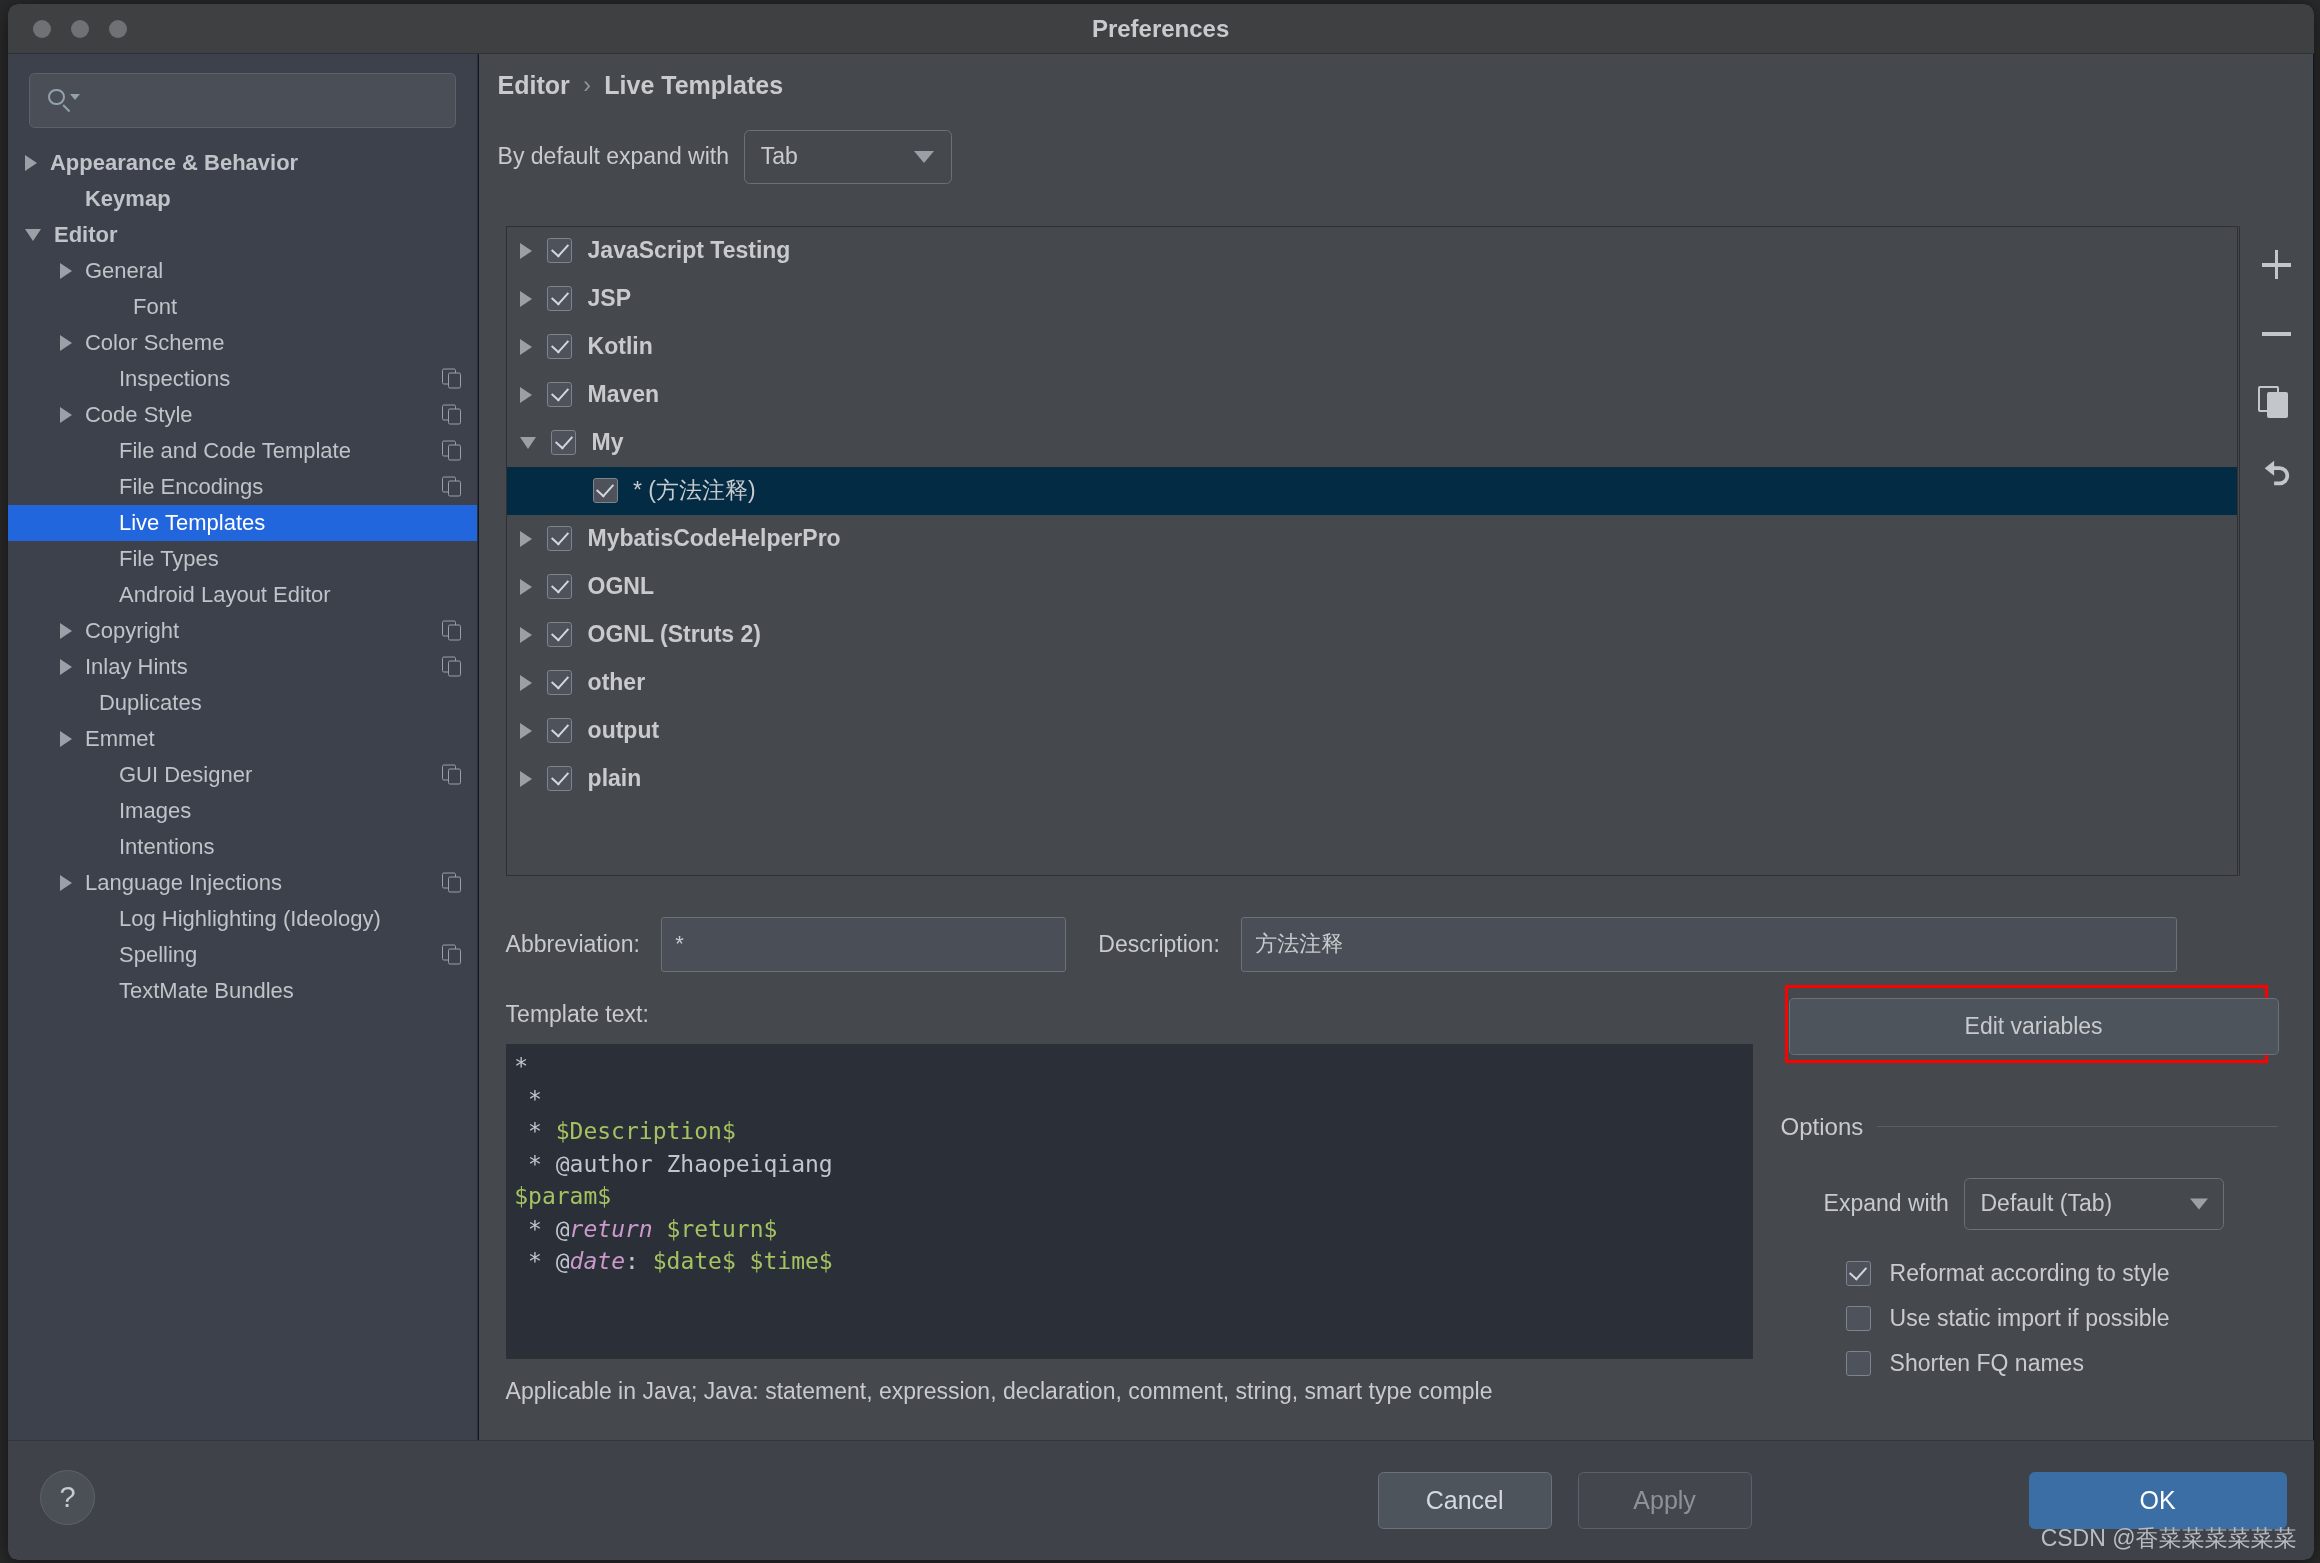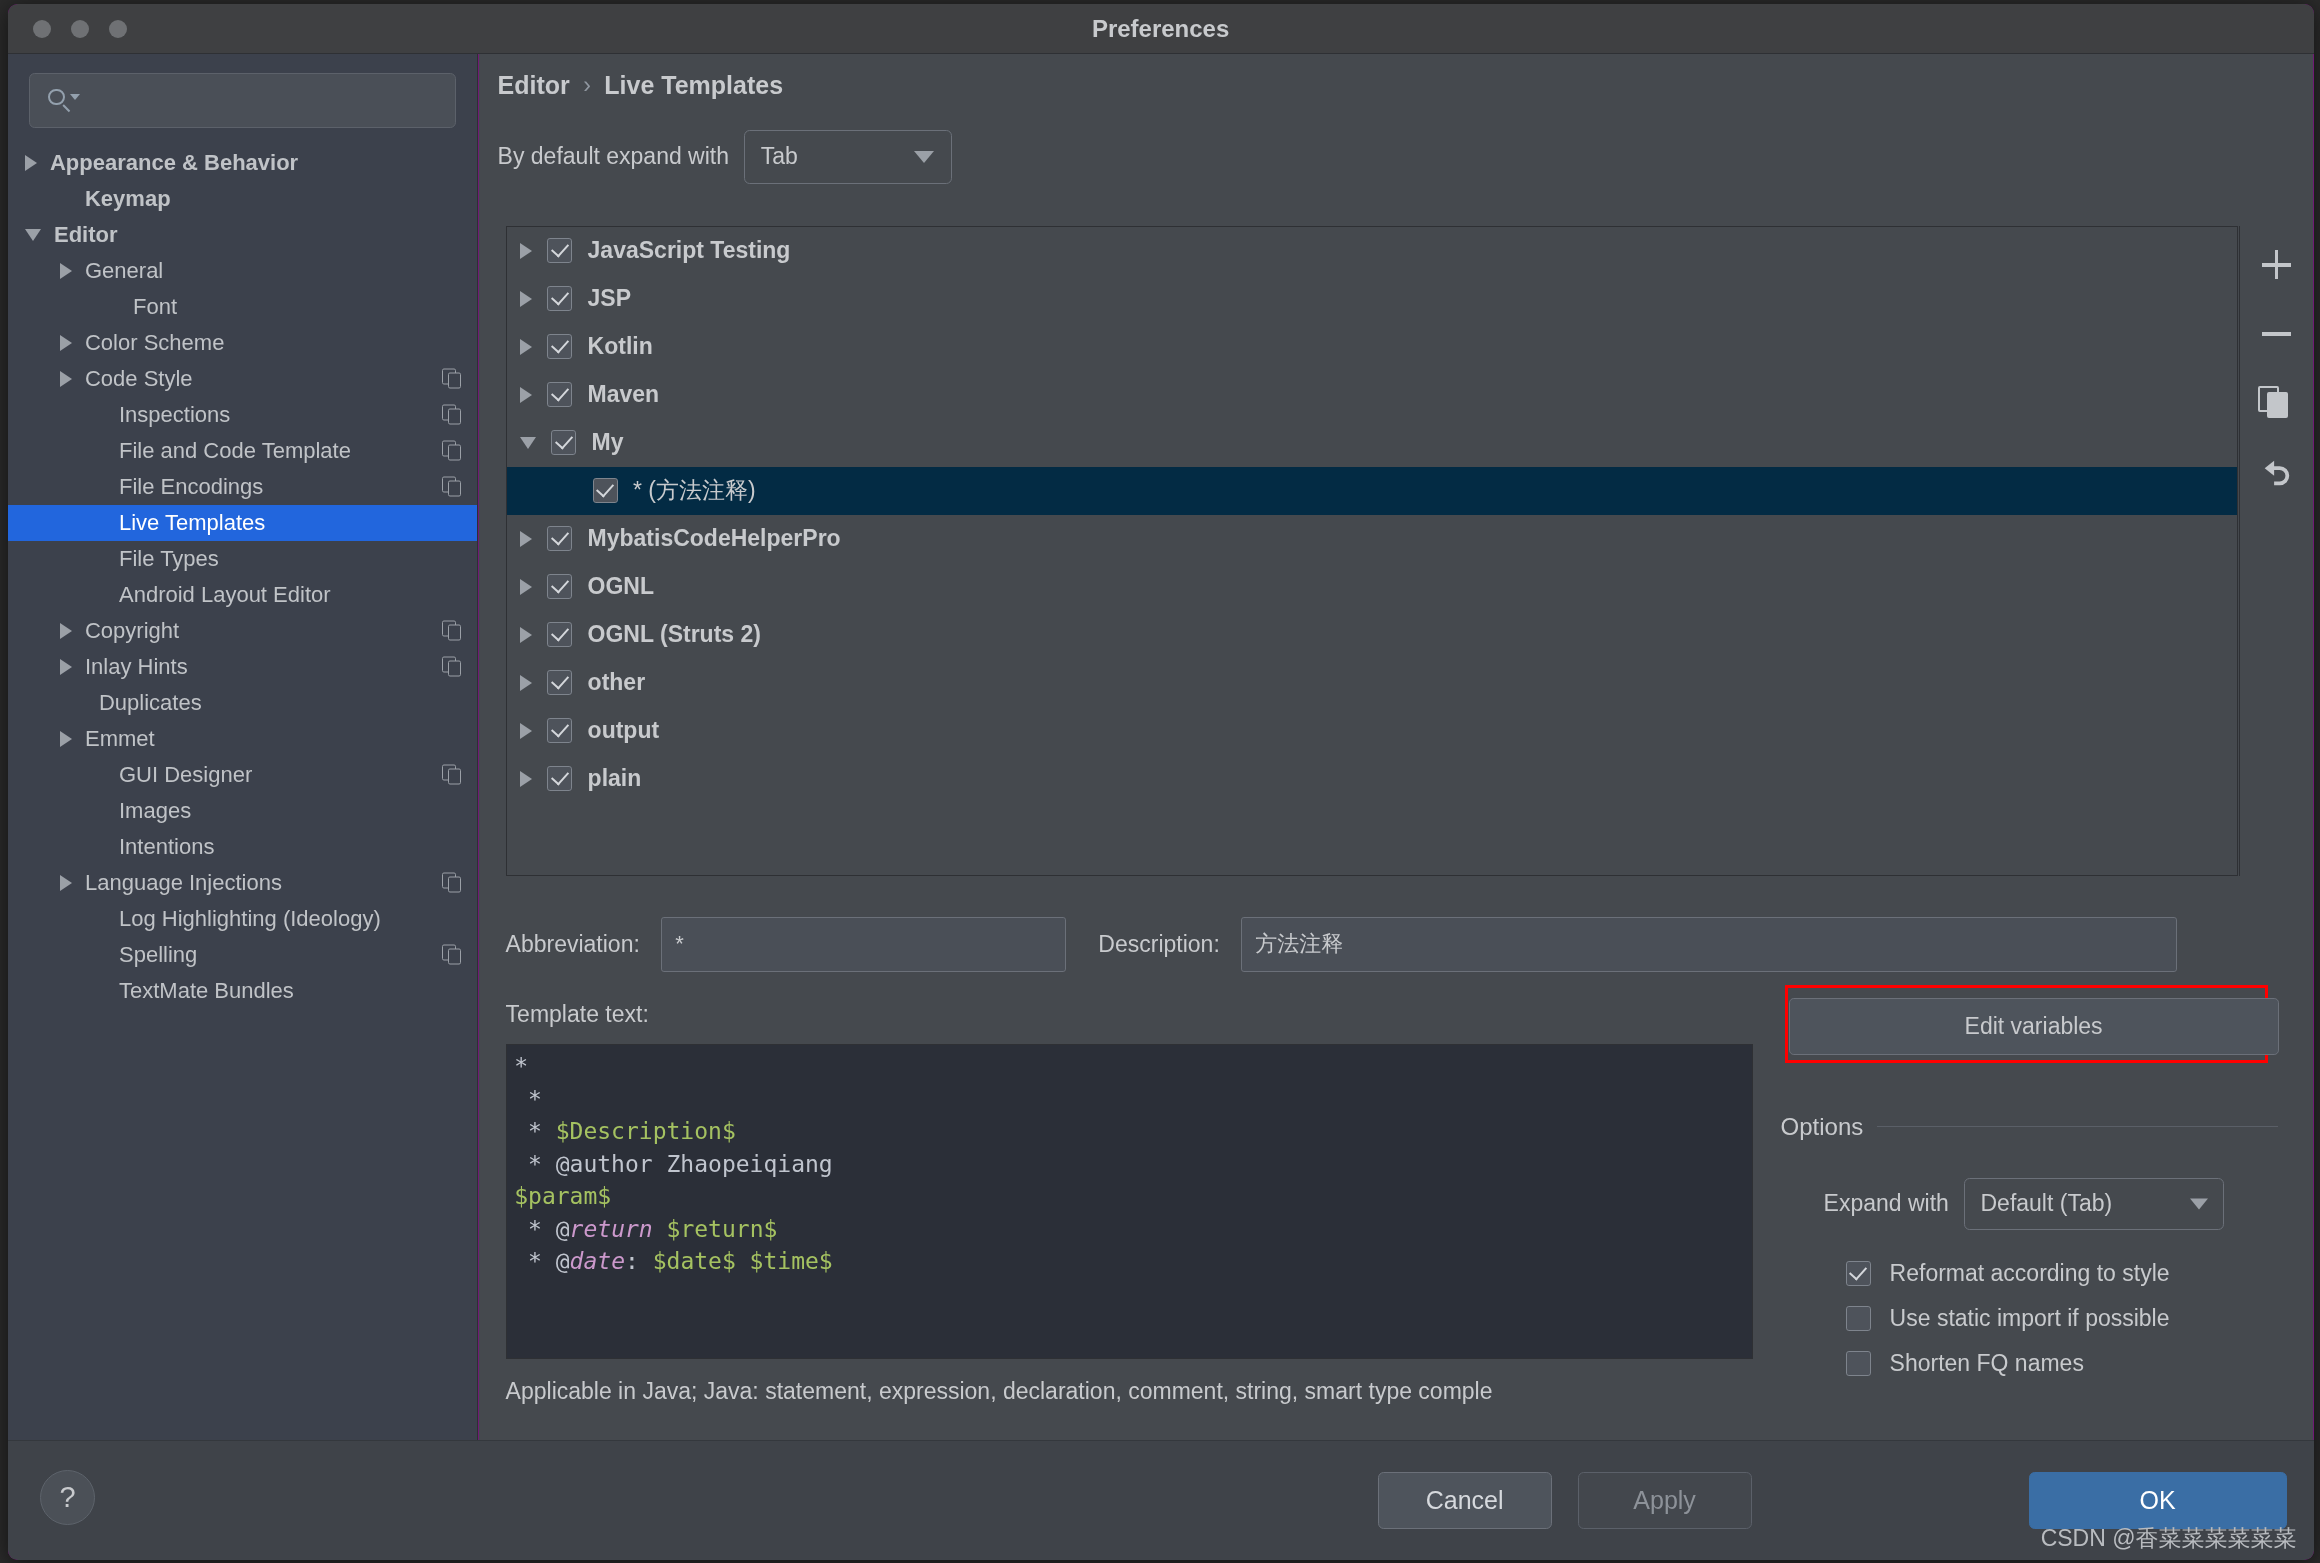--- a/index.html
+++ b/index.html
@@ -5,21 +5,21 @@
   * { box-sizing: border-box; margin: 0; padding: 0; }
   html, body {
     width: 2321px; height: 1564px;
     background: #2b2b2b;
     font-family: "Liberation Sans", sans-serif;
     overflow: hidden;
   }
   .window {
     position: absolute; left: 7.6px; top: 3.8px;
     width: 2306px; height: 1556px;
-    background: #701a75;
+    background: #0f172a;
     border-radius: 9.6px;
     overflow: hidden;
     box-shadow: 0 3.8px 23px rgba(0,0,0,.6);
   }
 
   
   .titlebar {
     position: absolute; left: 0; top: 0; width: 100%; height: 50px;
     background: #3f4042;
     border-bottom: 1px solid #2e3034;
@@ -330,31 +330,31 @@
           <span class="tree-label" style="margin-left: 13.4px;">General</span>
         </div>
         <div class="tree-row" style="padding-left: 100px;">
           <span class="arrow hidden"></span>
           <span class="tree-label" style="margin-left: 13.4px;">Font</span>
         </div>
         <div class="tree-row" style="padding-left: 52px;">
           <span class="arrow"></span>
           <span class="tree-label" style="margin-left: 13.4px;">Color Scheme</span>
         </div>
+        <div class="tree-row" style="padding-left: 86px;">
+          <span class="arrow hidden"></span>
+          <span class="tree-label" style="margin-left: 13.4px;">Inspections</span>
+          <span class="copy-icon">
+            <span class="back"></span>
+            <span class="front"></span>
+          </span>
+        </div>
         <div class="tree-row" style="padding-left: 52px;">
           <span class="arrow"></span>
           <span class="tree-label" style="margin-left: 13.4px;">Code Style</span>
-          <span class="copy-icon">
-            <span class="back"></span>
-            <span class="front"></span>
-          </span>
-        </div>
-        <div class="tree-row" style="padding-left: 86px;">
-          <span class="arrow hidden"></span>
-          <span class="tree-label" style="margin-left: 13.4px;">Inspections</span>
           <span class="copy-icon">
             <span class="back"></span>
             <span class="front"></span>
           </span>
         </div>
         <div class="tree-row" style="padding-left: 86px;">
           <span class="arrow hidden"></span>
           <span class="tree-label" style="margin-left: 13.4px;">File and Code Template</span>
           <span class="copy-icon">
             <span class="back"></span>

